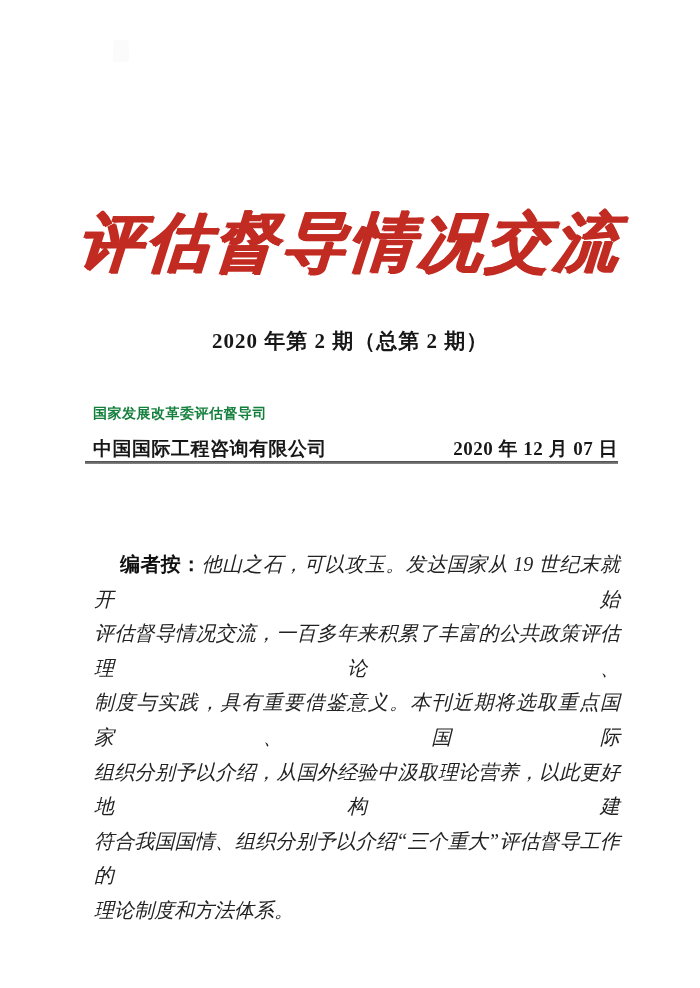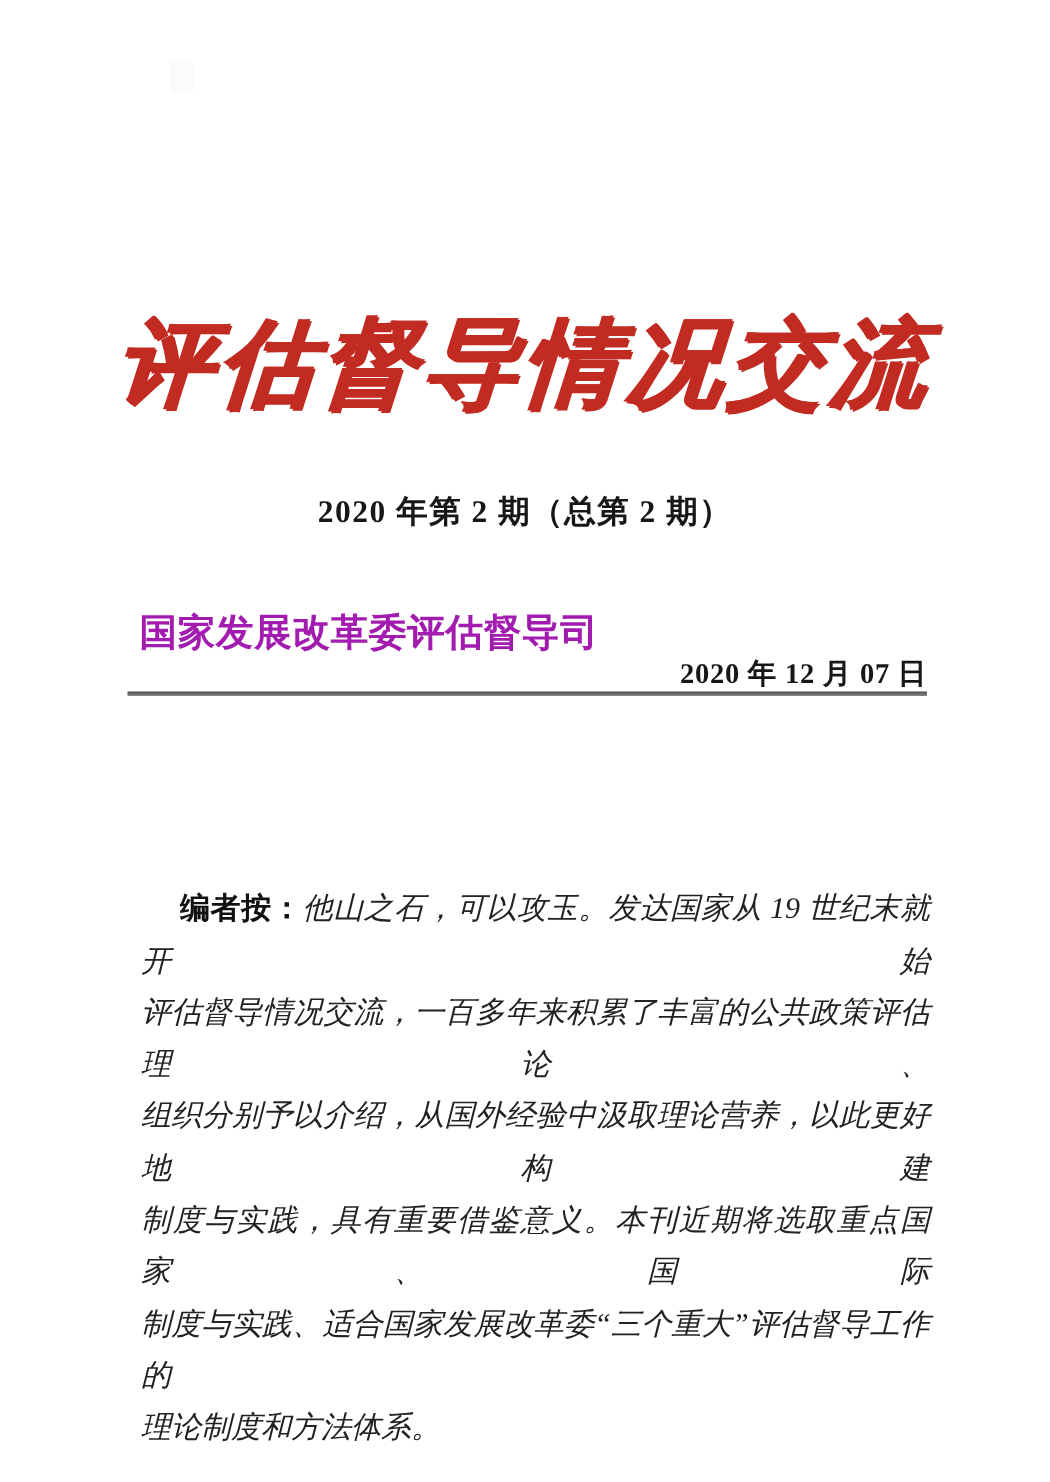--- a/index.html
+++ b/index.html
@@ -48,23 +48,23 @@
     text-align: center;
     font-size: 21px;
     font-weight: bold;
     color: #171717;
     letter-spacing: 1px;
   }
   .org-line-1 {
     position: absolute;
     left: 93px;
     top: 405px;
-    font-size: 25px;
+    font-size: 14px;
     font-weight: bold;
-    color: #a21caf;
+    color: #15803d;
     letter-spacing: 0.5px;
   }
   .org-line-2 {
     position: absolute;
     left: 93px;
     top: 436px;
     font-size: 19px;
     font-weight: bold;
     color: #171717;
     letter-spacing: 0.5px;
@@ -90,21 +90,20 @@
   .body-text {
     position: absolute;
     left: 94px;
     top: 547px;
     width: 526px;
     font-size: 20px;
     line-height: 34.6px;
     color: #222222;
     font-style: italic;
     font-family: "Liberation Serif", "DejaVu Serif", serif;
-    margin-top: 42px;
   }
   .body-line {
     text-align: justify;
     text-align-last: justify;
     white-space: normal;
   }
   .body-line.first {
     text-indent: 26px;
   }
   .body-line.last {
@@ -124,27 +123,28 @@
 <div class="page">
 
   <div class="scan-smudge"></div>
 
   <div class="masthead-title">评估督导情况交流</div>
 
   <div class="issue-line">2020 年第 2 期（总第 2 期）</div>
 
   <div class="org-line-1">国家发展改革委评估督导司</div>
 
+  <div class="org-line-2">中国国际工程咨询有限公司</div>
 
   <div class="pub-date">2020 年 12 月 07 日</div>
 
   <div class="divider-rule"></div>
 
   <div class="body-text">
     <div class="body-line first"><span class="editor-note-label">编者按：</span><span>他山之石，可以攻玉。发达国家从 19 世纪末就开始</span></div>
     <div class="body-line">评估督导情况交流，一百多年来积累了丰富的公共政策评估理论、</div>
+    <div class="body-line">制度与实践，具有重要借鉴意义。本刊近期将选取重点国家、国际</div>
     <div class="body-line">组织分别予以介绍，从国外经验中汲取理论营养，以此更好地构建</div>
-    <div class="body-line">制度与实践，具有重要借鉴意义。本刊近期将选取重点国家、国际</div>
-    <div class="body-line">制度与实践、适合国家发展改革委“三个重大”评估督导工作的</div>
+    <div class="body-line">符合我国国情、组织分别予以介绍“三个重大”评估督导工作的</div>
     <div class="body-line last">理论制度和方法体系。</div>
   </div>
 
 </div>
 
 </body></html>

